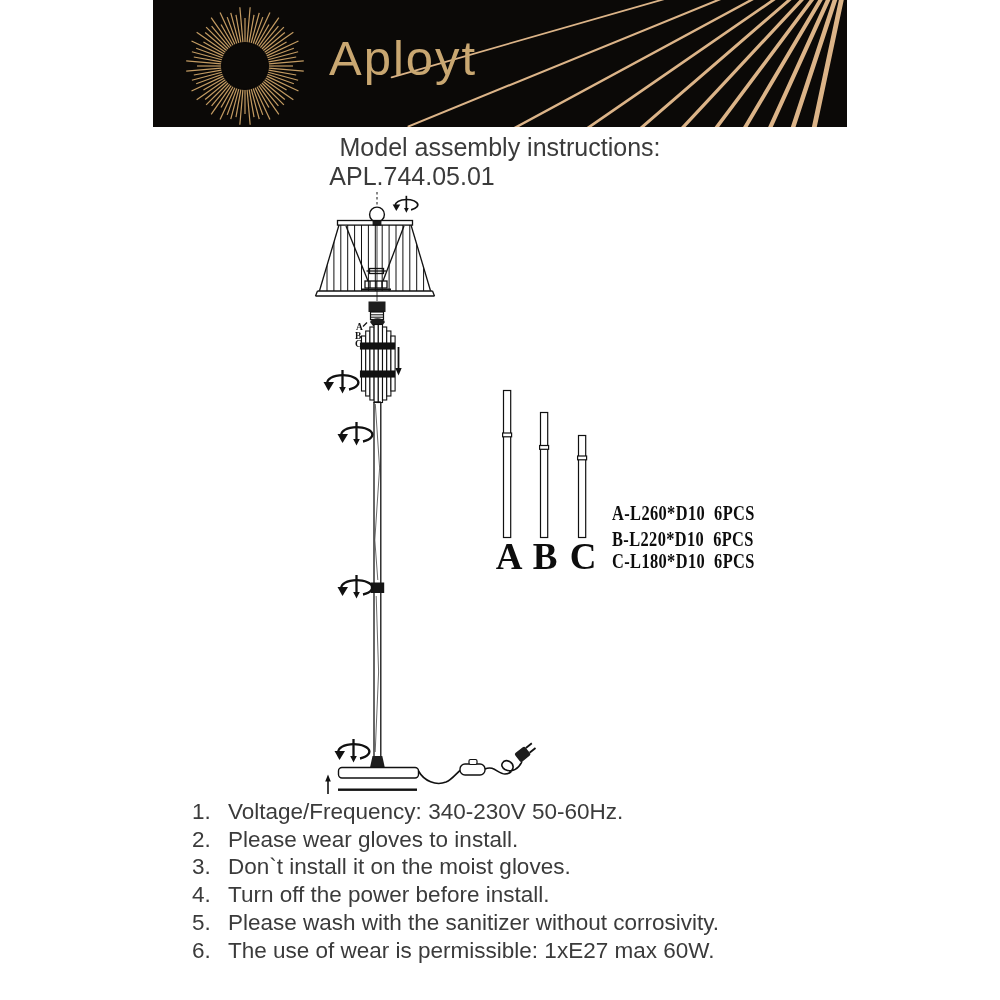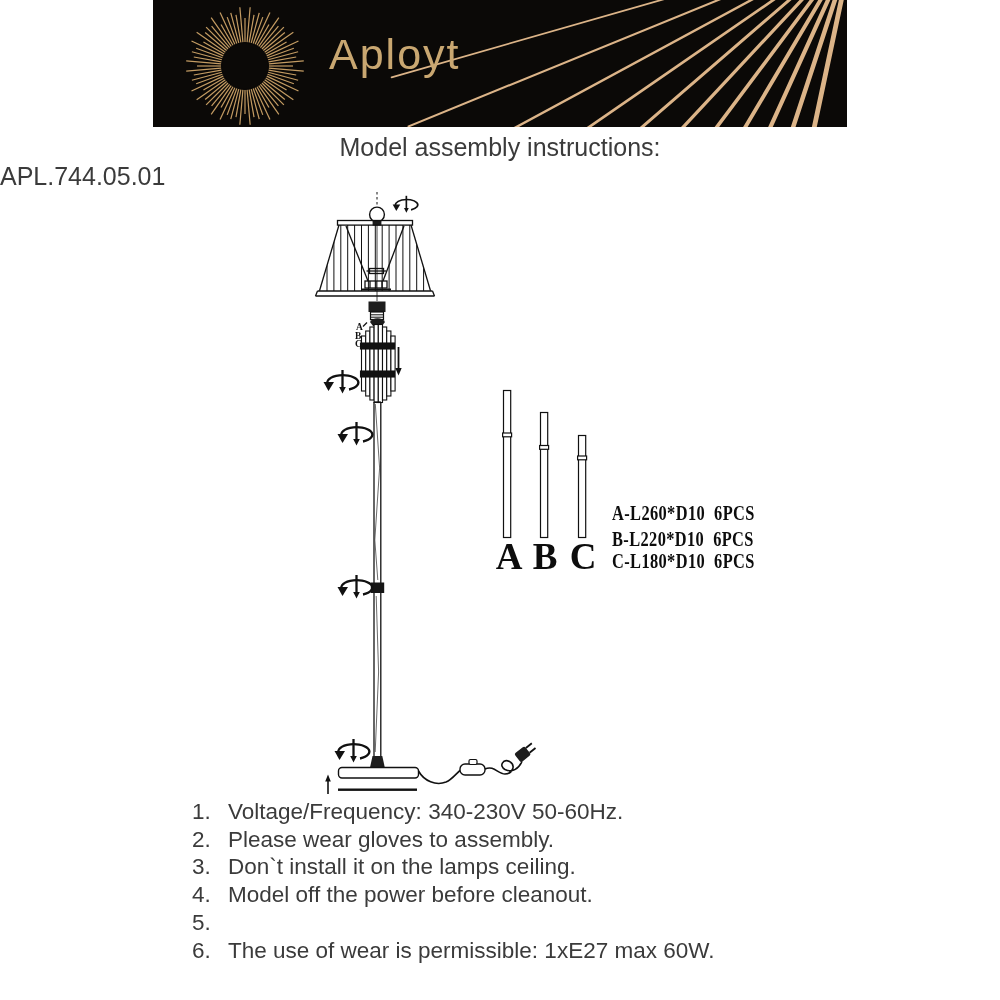--- a/index.html
+++ b/index.html
@@ -4,27 +4,27 @@
 <style>
   html,body{margin:0;padding:0;background:#fff;}
   body{width:1000px;height:1000px;position:relative;overflow:hidden;
        font-family:"Liberation Sans",sans-serif;color:#3b3b3b;}
   .page{position:absolute;inset:0;background:#fff;}
 
   
   .header{position:absolute;left:153px;top:0;width:694px;height:127px;
           background:#0b0907;overflow:hidden;}
   .header svg{position:absolute;left:0;top:0;}
-  .brand{position:absolute;left:176px;top:30px;font-size:43px;font-weight:300;
+  .brand{position:absolute;left:176px;top:30px;font-size:49px;font-weight:300;
          color:#c9a771;letter-spacing:2px;font-family:"Liberation Sans",sans-serif;}
 
   
   .title-line1{position:absolute;left:0;top:133px;width:1000px;text-align:center;
                font-size:25px;color:#3b3b3b;}
-  .title-line2{position:absolute;left:0;top:162px;width:824px;
+  .title-line2{position:absolute;left:0;top:162px;width:824px;text-align:center;
                font-size:25px;color:#3b3b3b;}
 
   
   .diagram-svg{position:absolute;left:0;top:0;width:1000px;height:1000px;}
   .part-letter{position:absolute;width:44px;text-align:center;top:535px;
                font-family:"Liberation Serif",serif;font-weight:bold;
                font-size:37px;color:#0d0d0d;}
   .pl-a{left:487px;} .pl-b{left:523px;} .pl-c{left:561px;}
   .spec-line{position:absolute;left:612px;white-space:pre;
              font-family:"Liberation Serif",serif;font-weight:bold;
@@ -289,32 +289,33 @@
   <div class="spec-line sp-1">B-L220*D10  6PCS</div>
   <div class="spec-line sp-2">C-L180*D10  6PCS</div>
 
   <div class="instructions">
     <div class="inst-row">
       <span class="inst-num">1.</span>
       <span class="inst-text">Voltage/Frequency: 340-230V 50-60Hz.</span>
     </div>
     <div class="inst-row">
       <span class="inst-num">2.</span>
-      <span class="inst-text">Please wear gloves to assembly.</span>
+      <span class="inst-text">Please wear gloves to install.</span>
     </div>
     <div class="inst-row">
       <span class="inst-num">3.</span>
-      <span class="inst-text">Don`t install it on the lamps ceiling.</span>
+      <span class="inst-text">Don`t install it on the moist gloves.</span>
     </div>
     <div class="inst-row">
       <span class="inst-num">4.</span>
-      <span class="inst-text">Model off the power before cleanout.</span>
+      <span class="inst-text">Turn off the power before install.</span>
     </div>
     <div class="inst-row">
       <span class="inst-num">5.</span>
+      <span class="inst-text">Please wash with the sanitizer without corrosivity.</span>
     </div>
     <div class="inst-row">
       <span class="inst-num">6.</span>
       <span class="inst-text">The use of wear is permissible: 1xE27 max 60W.</span>
     </div>
   </div>
 
 </div>
 
 </body></html>

